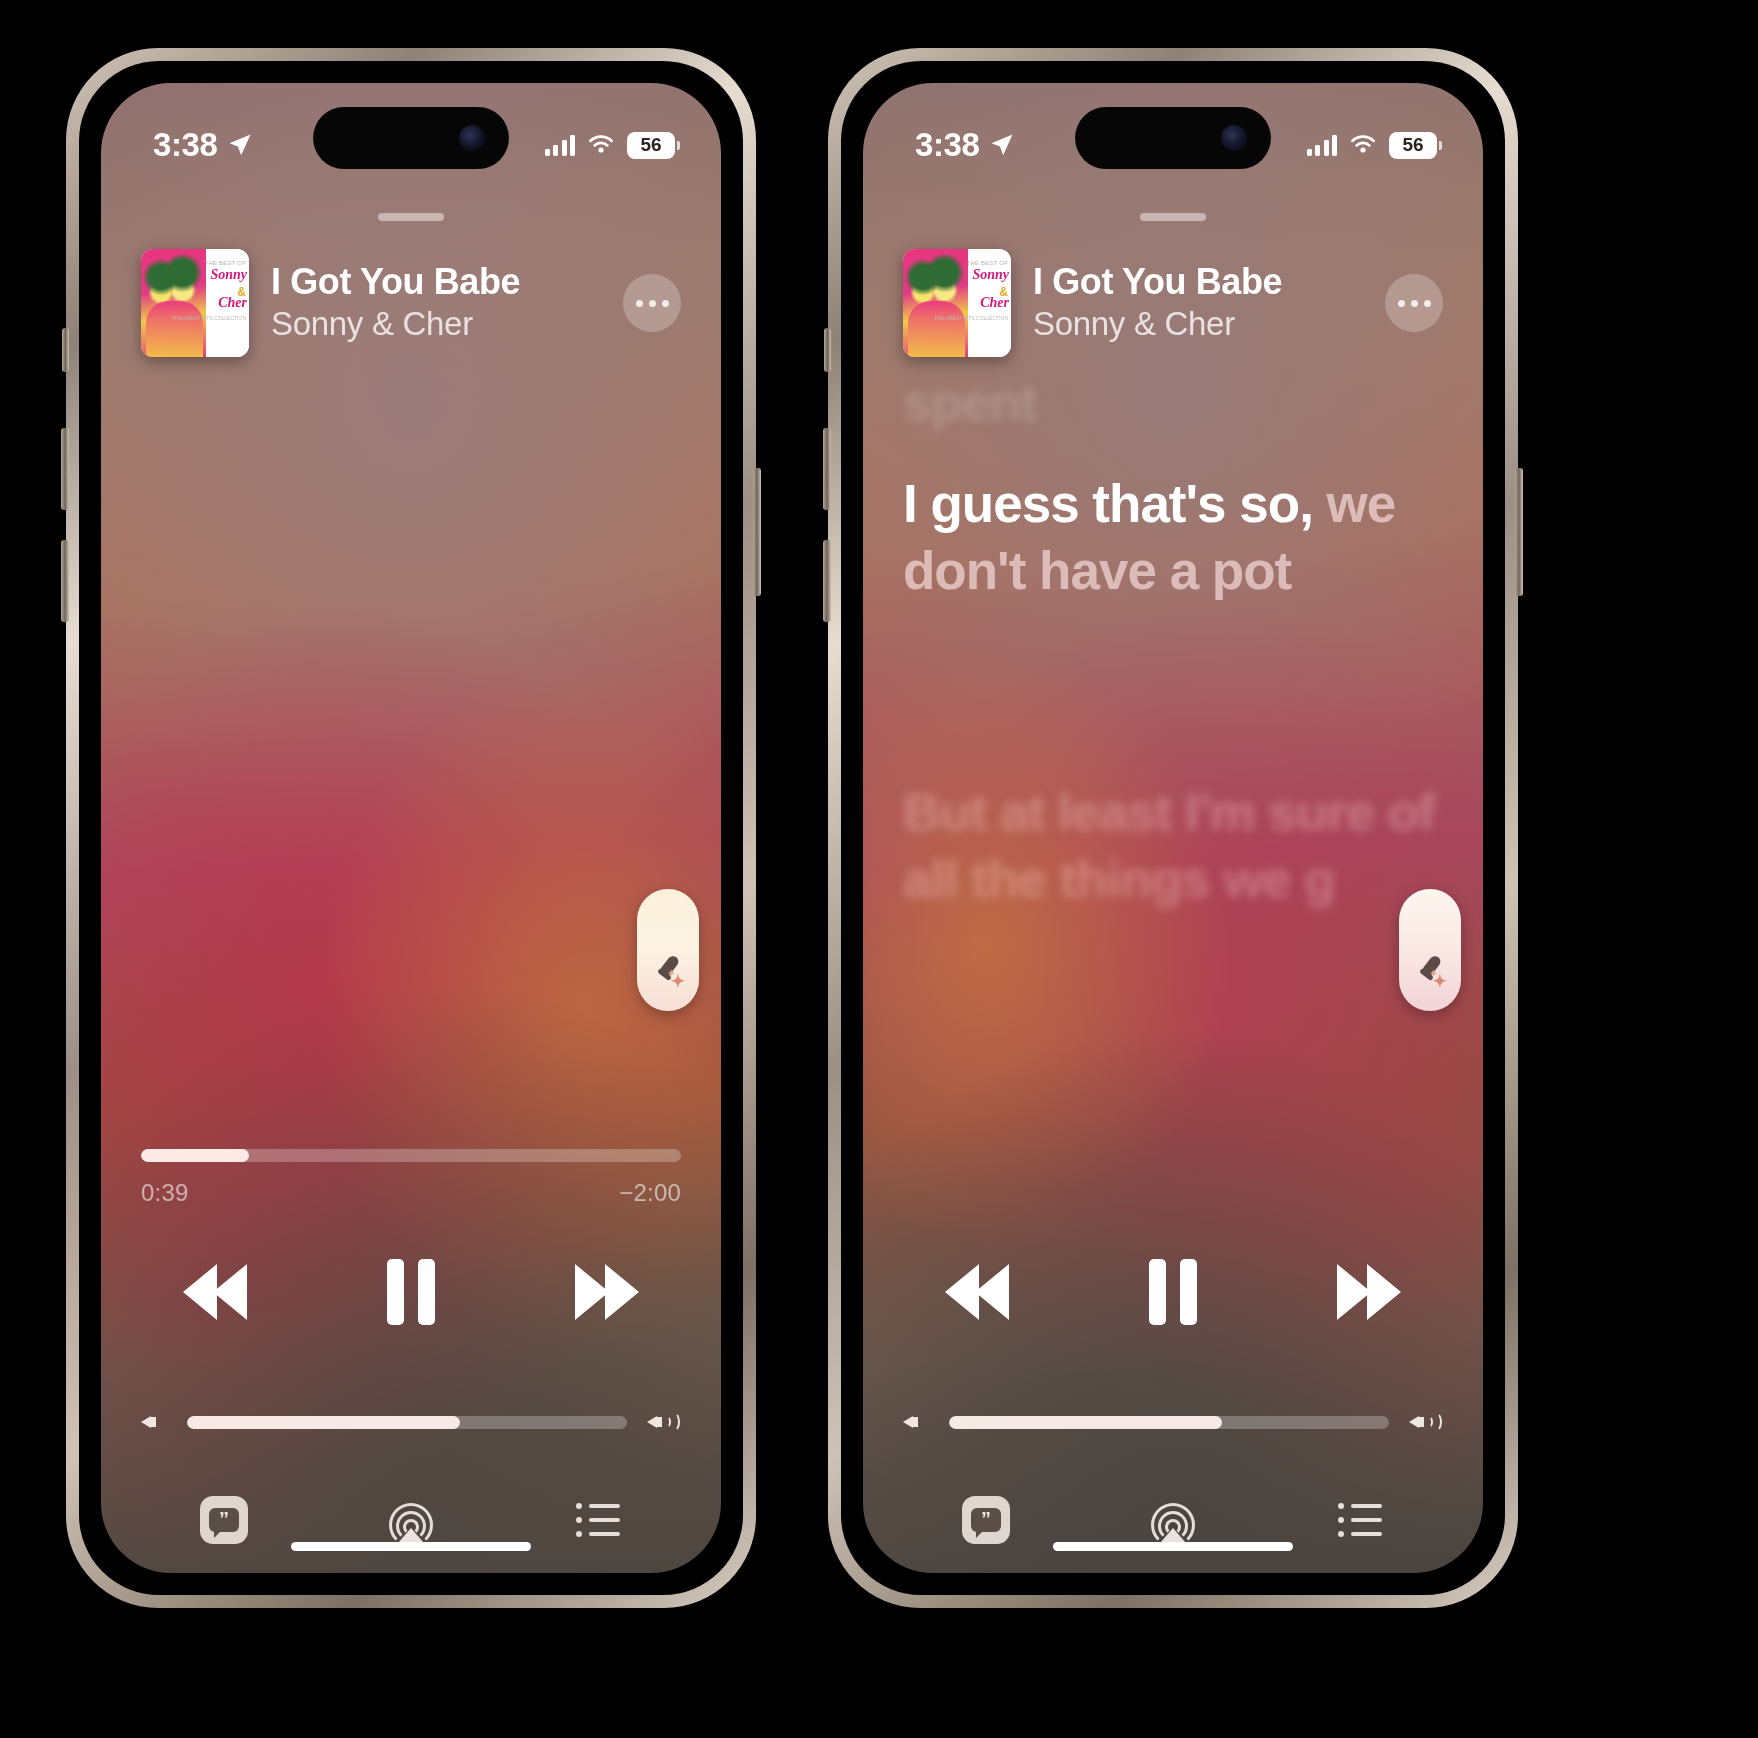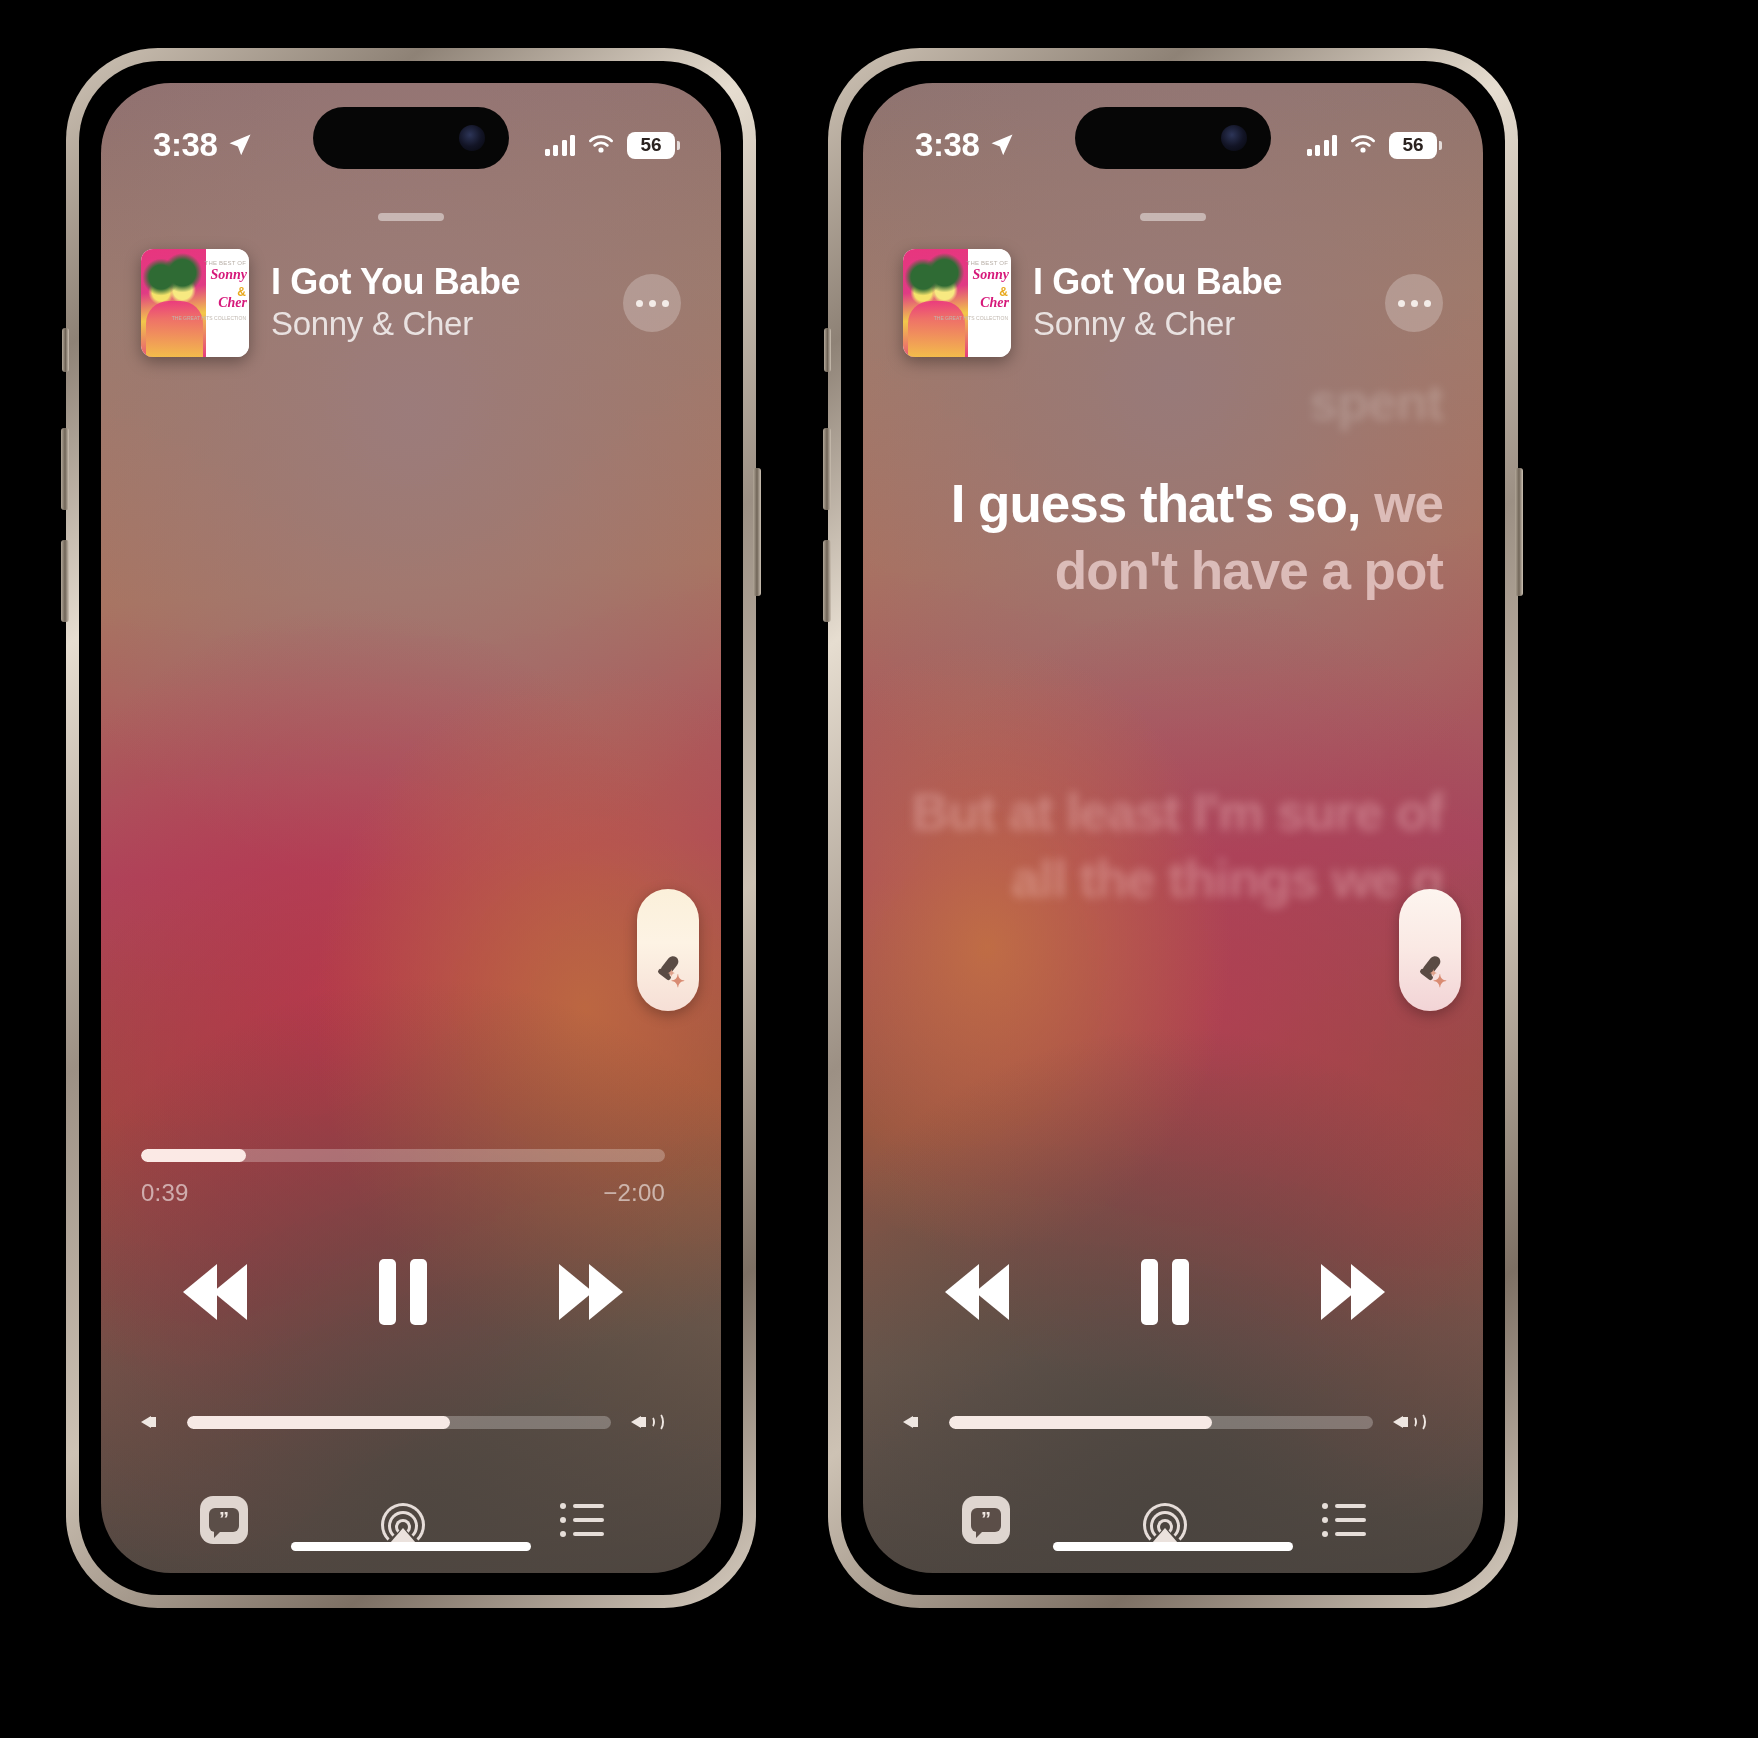--- a/index.html
+++ b/index.html
@@ -144,21 +144,21 @@
   }
   .more-btn span { width:7px; height:7px; border-radius:50%; background:#f3ece8; display:block; }
 
   
   .lyrics { position:absolute; left:0; right:0; top:296px; bottom:450px; overflow:hidden; }
   .lyric-line {
     position:absolute; left:40px; right:40px;
     font-weight:700; letter-spacing:-1px;
   }
   .lyrics.align-left .lyric-line { text-align:left; }
-  .lyrics.align-right .lyric-line { text-align:right; }
+  .lyrics.align-right .lyric-line { text-align:left; }
 
   .line-prev {
     top:-6px; font-size:52px; line-height:1.12;
     color: rgba(255,255,255,.20);
     filter: blur(4px);
   }
   .line-current {
     top:92px; font-size:53px; line-height:1.26;
   }
   .line-current .sung { color:#ffffff; }
@@ -197,21 +197,21 @@
     background:#5a4b44; border-radius:3px; transform: rotate(38deg);
   }
   .mic-glyph .spark {
     position:absolute; right:0px; bottom:3px; color:#d98b72; font-size:17px; line-height:1; font-weight:700;
   }
   .mic-glyph .spark2 {
     position:absolute; right:9px; bottom:14px; color:#e0a38c; font-size:11px; line-height:1;
   }
 
   
-  .transport { position:absolute; left:0; right:16px; bottom:0; height:452px; }
+  .transport { position:absolute; left:0; right:0; bottom:0; height:452px; }
 
   .progress-wrap { position:absolute; left:40px; right:40px; top:28px; }
   .track { position:relative; height:13px; border-radius:7px; background:rgba(255,255,255,.26); overflow:hidden; }
   .fill  { position:absolute; left:0; top:0; bottom:0; border-radius:7px; background:rgba(255,240,236,.94); }
   .times { display:flex; justify-content:space-between; margin-top:17px; }
   .times span { font-size:24px; color:rgba(255,255,255,.56); font-weight:500; letter-spacing:.2px; }
 
   .controls {
     position:absolute; left:40px; right:40px; top:138px;
     display:flex; align-items:center; justify-content:space-between;

